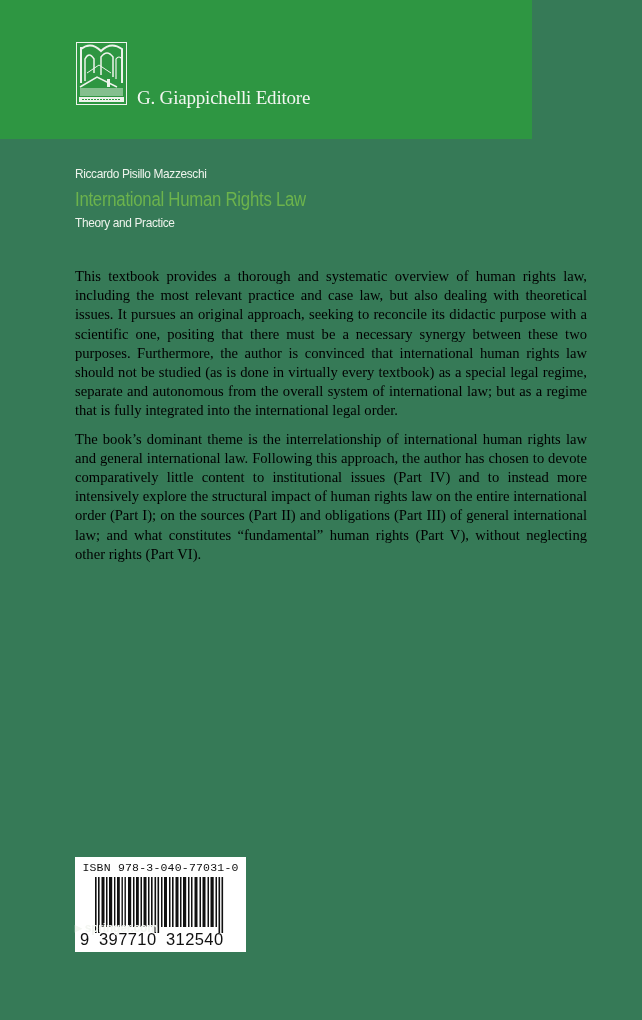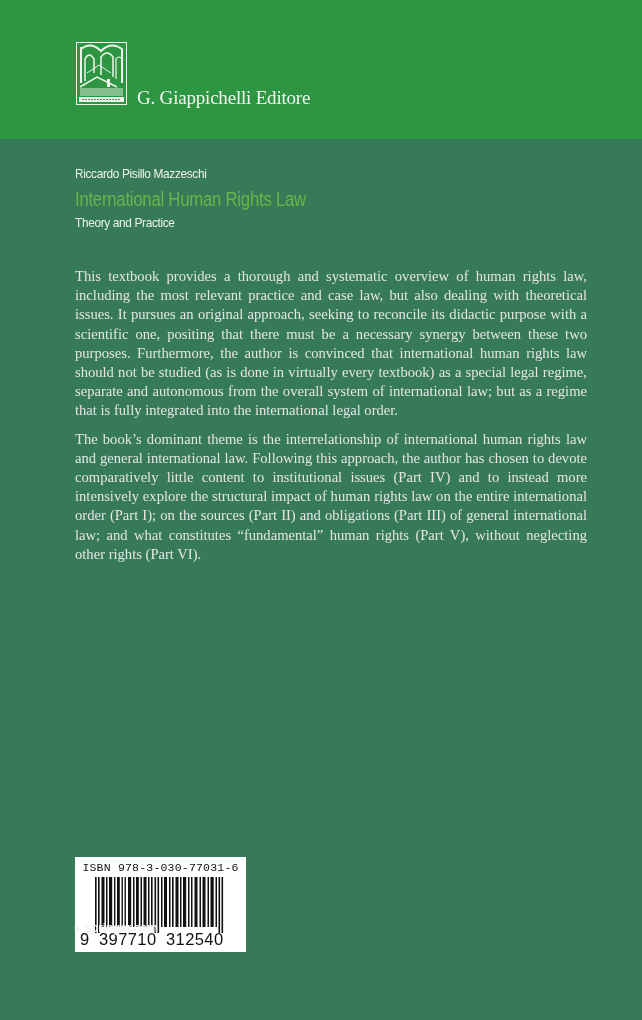--- a/index.html
+++ b/index.html
@@ -3,21 +3,21 @@
   <meta charset="utf-8">
   <style>
     html, body { margin: 0; padding: 0; }
     body {
       width: 642px; height: 1020px; overflow: hidden;
       background: #367a57;
       position: relative;
       font-family: "Liberation Serif", serif;
     }
     .banner {
-      position: absolute; left: 0; top: 0; width: 642px; height: 139px;
+      position: absolute; left: 0; top: 0; width: 532px; height: 139px;
       background: #2e9642;
     }
     .logo-box {
       position: absolute; left: 76px; top: 42px; width: 51px; height: 63px;
       border: 1px solid #f0f4ee;
       box-sizing: border-box;
     }
     .logo-box svg { display: block; }
     .publisher {
       position: absolute; left: 137px; top: 87px;
@@ -37,21 +37,21 @@
       letter-spacing: -0.3px; transform: scaleX(0.86); transform-origin: left;
     }
     .subtitle {
       position: absolute; left: 75px; top: 215px;
       color: #eef3ec; font-size: 13.5px;
       font-family: "Liberation Sans", sans-serif;
       letter-spacing: -0.4px; transform: scaleX(0.88); transform-origin: left;
     }
     .blurb {
       position: absolute; left: 75px; top: 267px; width: 512px;
-      color: #e5e5e5; font-size: 14.6px; line-height: 19.2px;
+      color: #000000; font-size: 14.6px; line-height: 19.2px;
       text-align: justify;
       font-family: "Liberation Serif", serif;
     }
     .blurb p { margin: 0 0 9px 0; }
     .isbn-box {
       position: absolute; left: 75px; top: 857px; width: 171px; height: 95px;
       background: #ffffff;
     }
     .isbn-text {
       position: absolute; left: 0; top: 4px; width: 171px; text-align: center;
@@ -105,21 +105,21 @@
 <div class="author">Riccardo Pisillo Mazzeschi</div>
 <div class="title">International Human Rights Law</div>
 <div class="subtitle">Theory and Practice</div>
 
 <div class="blurb">
   <p>This textbook provides a thorough and systematic overview of human rights law, including the most relevant practice and case law, but also dealing with theoretical issues. It pursues an original approach, seeking to reconcile its didactic purpose with a scientific one, positing that there must be a necessary synergy between these two purposes. Furthermore, the author is convinced that international human rights law should not be studied (as is done in virtually every textbook) as a special legal regime, separate and autonomous from the overall system of international law; but as a regime that is fully integrated into the international legal order.</p>
   <p>The book’s dominant theme is the interrelationship of international human rights law and general international law. Following this approach, the author has chosen to devote comparatively little content to institutional issues (Part IV) and to instead more intensively explore the structural impact of human rights law on the entire international order (Part I); on the sources (Part II) and obligations (Part III) of general international law; and what constitutes “fundamental” human rights (Part V), without neglecting other rights (Part VI).</p>
 </div>
 
 <div class="isbn-box">
-  <div class="isbn-text">ISBN 978-3-030-77031-6</div>
+  <div class="isbn-text">ISBN 978-3-040-77031-0</div>
   <svg class="barcode" viewBox="0 0 150 56" preserveAspectRatio="none">
     <g fill="#111">
       <rect x="10" y="0" width="1.6" height="56"></rect>
       <rect x="13" y="0" width="1.6" height="56"></rect>
       <rect x="16.5" y="0" width="3" height="50"></rect>
       <rect x="21" y="0" width="1.5" height="50"></rect>
       <rect x="24" y="0" width="3.2" height="50"></rect>
       <rect x="29" y="0" width="1.4" height="50"></rect>
       <rect x="32" y="0" width="2.8" height="50"></rect>
       <rect x="36.5" y="0" width="1.4" height="50"></rect>

